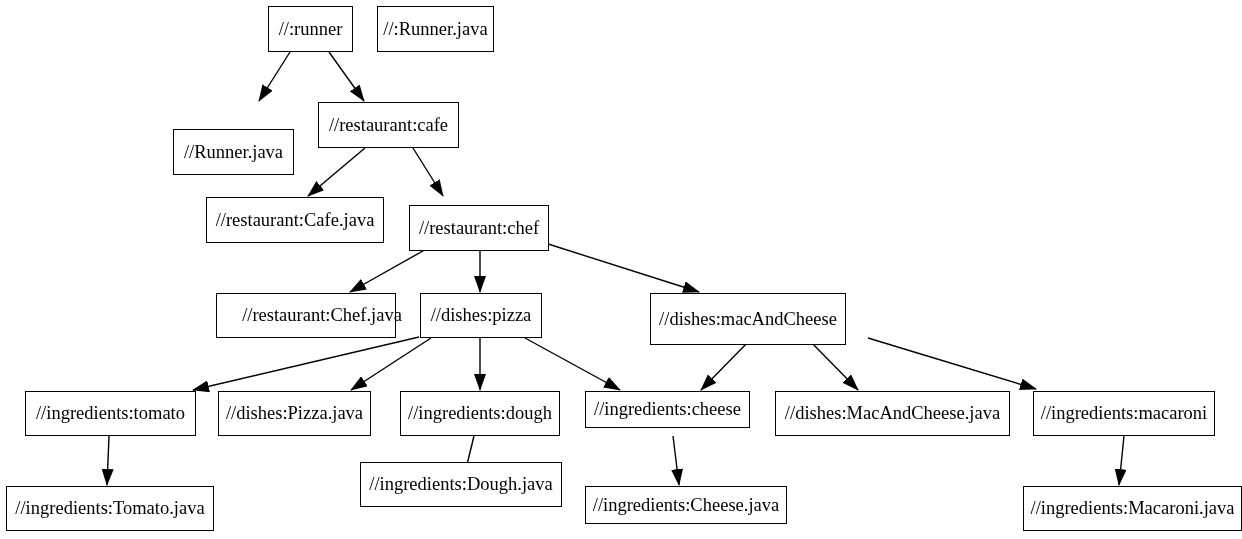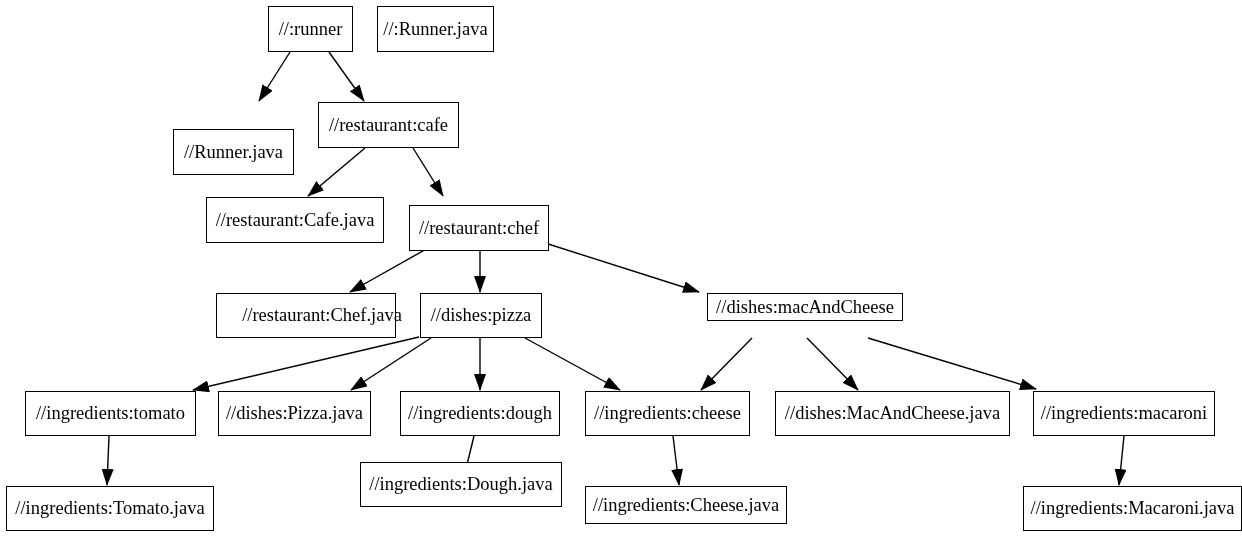--- a/index.html
+++ b/index.html
@@ -79,33 +79,33 @@
       </div>
       <div class="node" style="left: 409px; top: 197px; width: 140px; height: 46px; margin-top: 8px;">
         <span>//restaurant:chef</span>
       </div>
       <div class="node" style="left: 216px; top: 293px; width: 180px; height: 45px; padding-left: 32px;">
         <span>//restaurant:Chef.java</span>
       </div>
       <div class="node" style="left: 420px; top: 293px; width: 122px; height: 45px;">
         <span>//dishes:pizza</span>
       </div>
-      <div class="node" style="left: 707px; top: 293px; width: 196px; height: 28px; justify-content: center;">
+      <div class="node" style="left: 650px; top: 293px; width: 196px; height: 52px; justify-content: center;">
         <span>//dishes:macAndCheese</span>
       </div>
       <div class="node" style="left: 25px; top: 391px; width: 171px; height: 45px;">
         <span>//ingredients:tomato</span>
       </div>
       <div class="node" style="left: 218px; top: 391px; width: 153px; height: 45px;">
         <span>//dishes:Pizza.java</span>
       </div>
       <div class="node" style="left: 400px; top: 391px; width: 160px; height: 45px; justify-content: center;">
         <span>//ingredients:dough</span>
       </div>
-      <div class="node" style="left: 585px; top: 391px; width: 165px; height: 45px;">
+      <div class="node" style="left: 585px; top: 391px; width: 165px; height: 37px;">
         <span>//ingredients:cheese</span>
       </div>
       <div class="node" style="left: 775px; top: 391px; width: 235px; height: 45px;">
         <span>//dishes:MacAndCheese.java</span>
       </div>
       <div class="node" style="left: 1033px; top: 391px; width: 182px; height: 45px;">
         <span>//ingredients:macaroni</span>
       </div>
       <div class="node" style="left: 6px; top: 486px; width: 208px; height: 45px;">
         <span>//ingredients:Tomato.java</span>

